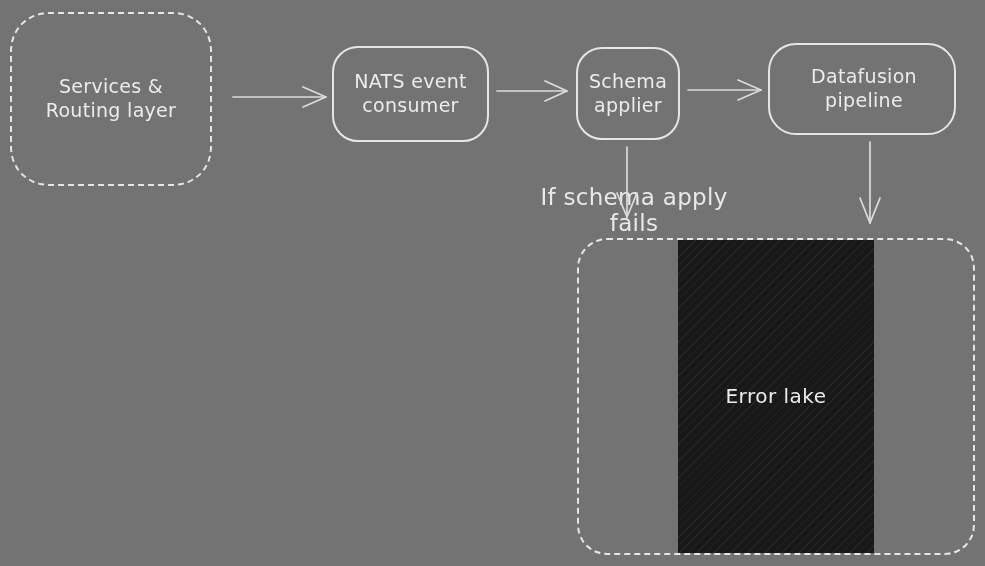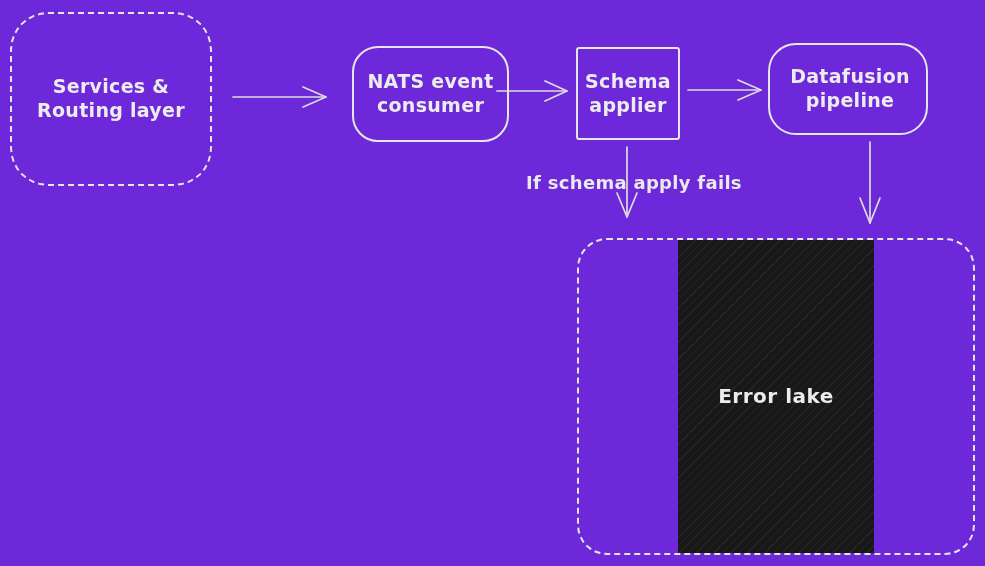--- a/index.html
+++ b/index.html
@@ -4,46 +4,45 @@
 <style>
   html, body {
     margin: 0;
     padding: 0;
     background: #0e0e0e;
   }
   #canvas {
     position: relative;
     width: 985px;
     height: 566px;
-    background: #6d28d9;
+    background: #737373;
     overflow: hidden;
     font-family: "DejaVu Sans", sans-serif;
     color: #ececec;
-    font-weight: bold;
   }
   .node {
     position: absolute;
     box-sizing: border-box;
     display: flex;
     align-items: center;
     justify-content: center;
     text-align: center;
     border: 2px solid #e6e6e6;
     color: #ececec;
     font-size: 19px;
     line-height: 1.25;
     letter-spacing: 0.3px;
     padding: 4px 10px;
   }
   .node.dashed { border-style: dashed; }
 
   #node-services   { left: 10px;  top: 12px;  width: 202px; height: 174px; border-radius: 38px; }
-  #node-nats       { left: 332px; top: 46px;  width: 157px; height: 96px;  border-radius: 26px; margin-left: 20px; }
-  #node-schema     { left: 576px; top: 47px;  width: 104px; height: 93px;  border-radius: 3px; }
-  #node-datafusion { left: 768px; top: 43px;  width: 160px; height: 92px;  border-radius: 28px; padding-left: 14px; }
+  #node-nats       { left: 332px; top: 46px;  width: 157px; height: 96px;  border-radius: 26px; }
+  #node-schema     { left: 576px; top: 47px;  width: 104px; height: 93px;  border-radius: 26px; }
+  #node-datafusion { left: 768px; top: 43px;  width: 188px; height: 92px;  border-radius: 28px; padding-left: 14px; }
 
   #lakes {
     left: 577px; top: 238px; width: 398px; height: 317px;
     border-radius: 30px;
     padding: 0;
     overflow: hidden;
     display: flex;
     align-items: stretch;
     gap: 12px;
   }
@@ -64,24 +63,24 @@
       rgba(255,255,255,0.055) 1px,
       rgba(255,255,255,0) 1px,
       rgba(255,255,255,0) 6px
     );
   }
   #data-lake-region { flex: 1 1 auto; background: transparent; }
 
   #annotation-schema-fail {
     position: absolute;
     left: 521px;
-    top: 172px;
+    top: 184px;
     width: 226px;
     text-align: center;
-    font-size: 18px;
+    font-size: 23px;
     letter-spacing: 0.3px;
     color: #e9e9e9;
   }
 
   #arrows {
     position: absolute;
     left: 0; top: 0;
     width: 985px; height: 566px;
     pointer-events: none;
   }

